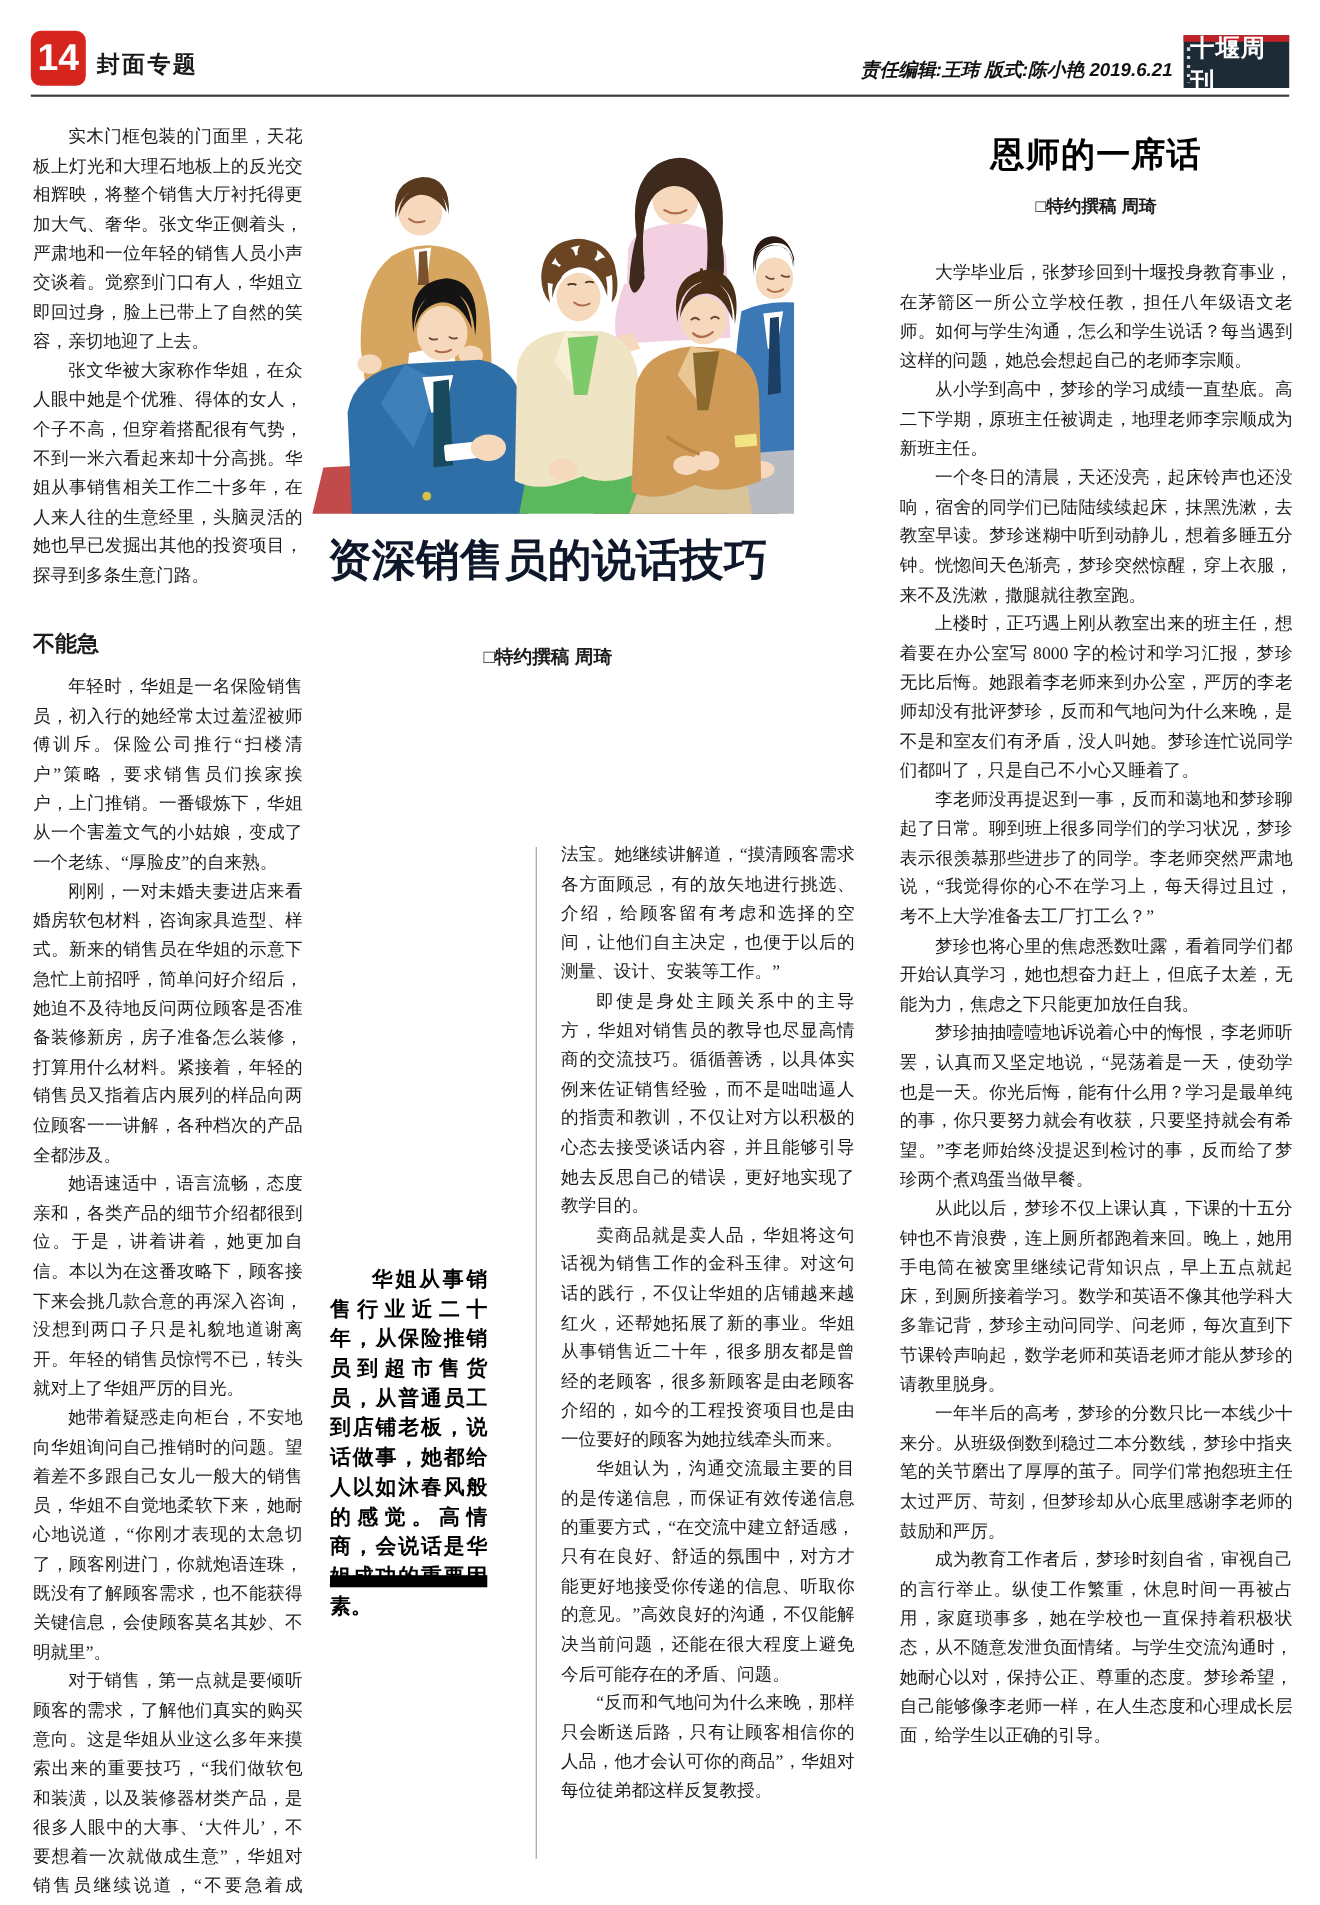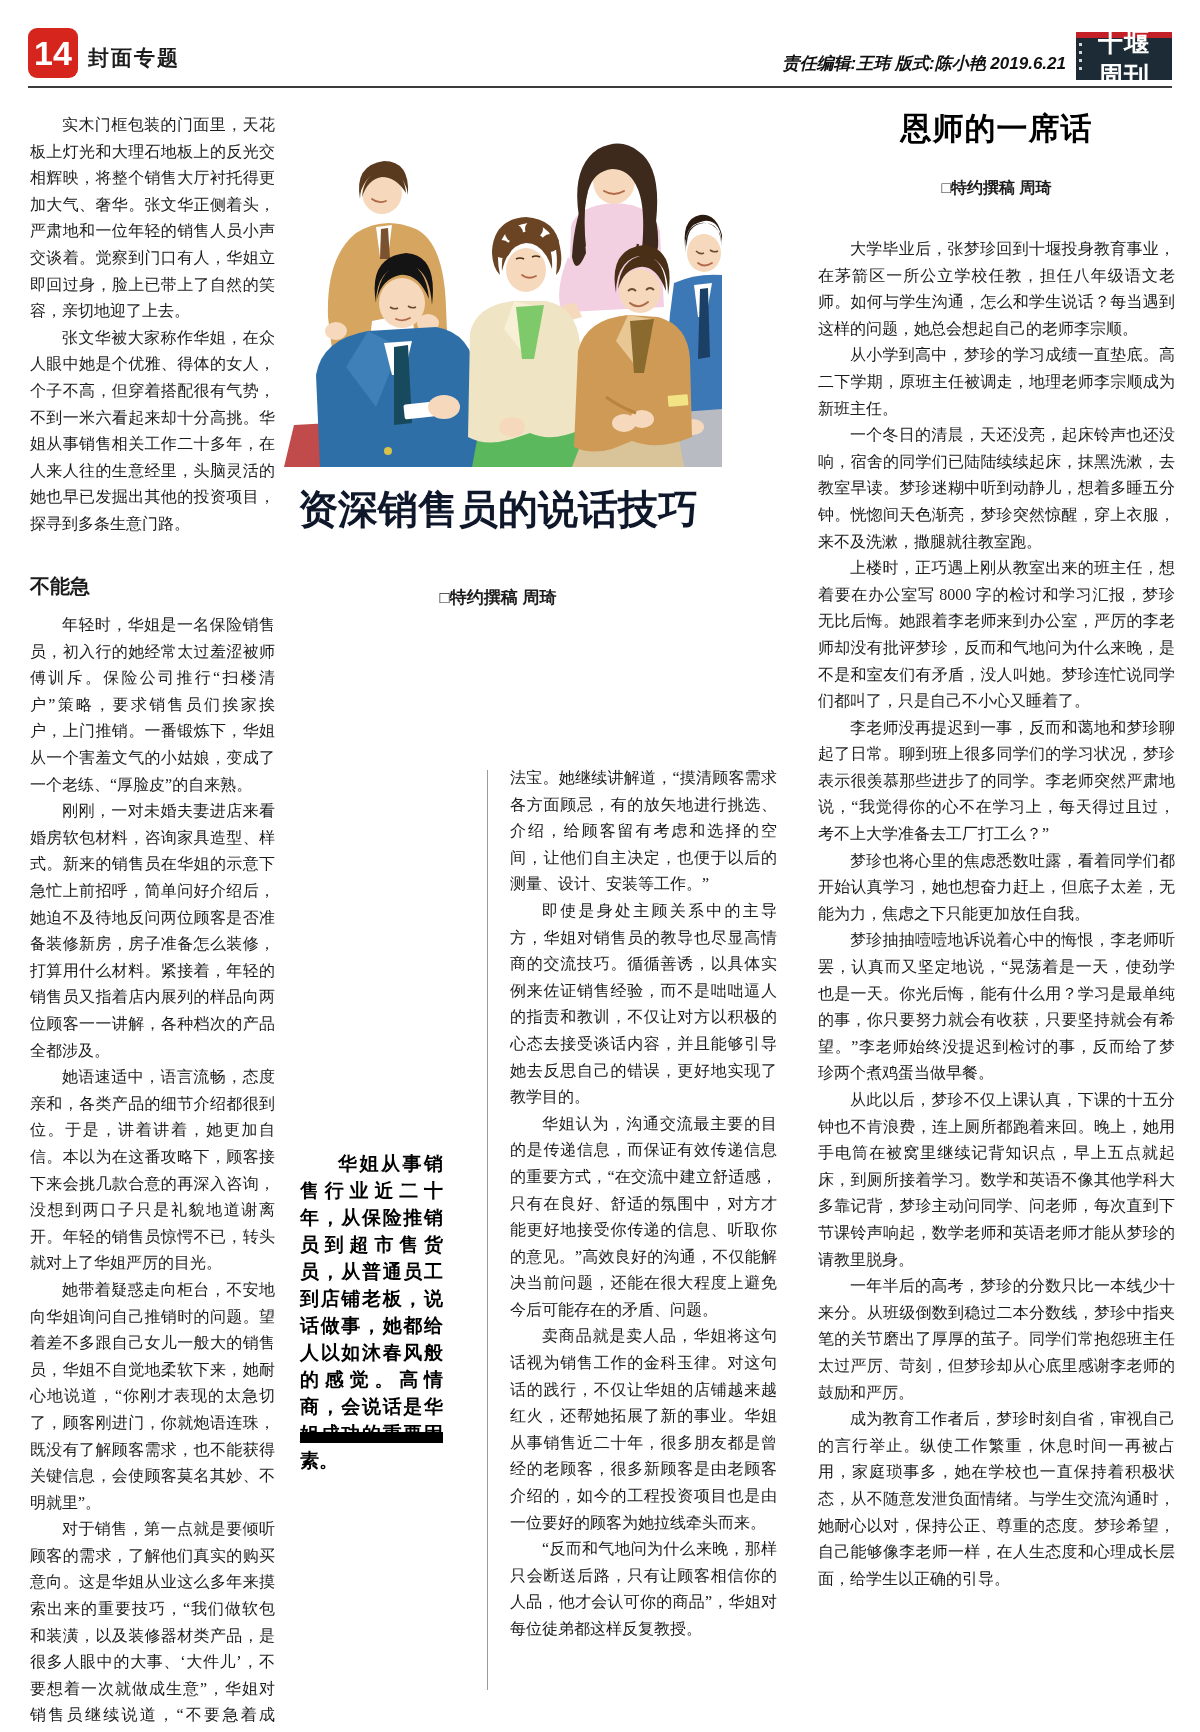--- a/index.html
+++ b/index.html
@@ -25,22 +25,22 @@
     position:absolute; right:134px; top:52px;
     font-family:"Liberation Sans","DejaVu Sans",sans-serif;
     font-size:17px; font-style:italic; font-weight:bold; color:#111;
   }
   .masthead {
     position:absolute; right:28px; top:32px; width:96px; height:48px;
     background:#1d2b36; border-top:6px solid #c32127;
     display:flex; align-items:center; justify-content:center;
   }
   .masthead-text {
-    color:#fff; font-size:25px; font-weight:bold; letter-spacing:1px;
-    font-family:"Liberation Serif","DejaVu Serif",serif; margin-left:22px;
+    color:#fff; font-size:22px; font-weight:bold; letter-spacing:1px;
+    font-family:"Liberation Serif","DejaVu Serif",serif; margin-left:6px;
   }
   .masthead-marks {
     position:absolute; left:3px; top:5px; width:3px; height:32px;
     background:repeating-linear-gradient(#ffffffcc 0 3px, transparent 3px 8px);
   }
   .header-rule {
     position:absolute; left:28px; right:28px; top:86px; height:2px; background:#3c3c3c;
   }
   
   .body-col { position:absolute; font-size:16px; line-height:26.6px; text-align:justify; }
@@ -59,21 +59,21 @@
     position:absolute; left:298px; top:482px; width:430px;
     font-size:40px; font-weight:bold; letter-spacing:0px; color:#0f172a;
   }
   .main-byline {
     position:absolute; left:298px; top:586px; width:400px; text-align:center;
     font-family:"Liberation Sans","DejaVu Sans",sans-serif;
     font-size:17px; font-weight:bold;
   }
   
   .side-title {
-    position:absolute; left:818px; top:108px; width:357px; text-align:center;
+    position:absolute; left:818px; top:120px; width:357px; text-align:center;
     font-size:31px; font-weight:bold; color:#000; letter-spacing:1px;
   }
   .side-byline {
     position:absolute; left:818px; top:178px; width:357px; text-align:center;
     font-family:"Liberation Sans","DejaVu Sans",sans-serif;
     font-size:16px; font-weight:bold;
   }
   
   .pull-quote {
     position:absolute; left:300px; top:1150px; width:143px;
@@ -207,22 +207,22 @@
       <p>年轻时，华姐是一名保险销售员，初入行的她经常太过羞涩被师傅训斥。保险公司推行“扫楼清户”策略，要求销售员们挨家挨户，上门推销。一番锻炼下，华姐从一个害羞文气的小姑娘，变成了一个老练、“厚脸皮”的自来熟。</p>
       <p>刚刚，一对未婚夫妻进店来看婚房软包材料，咨询家具造型、样式。新来的销售员在华姐的示意下急忙上前招呼，简单问好介绍后，她迫不及待地反问两位顾客是否准备装修新房，房子准备怎么装修，打算用什么材料。紧接着，年轻的销售员又指着店内展列的样品向两位顾客一一讲解，各种档次的产品全都涉及。</p>
       <p>她语速适中，语言流畅，态度亲和，各类产品的细节介绍都很到位。于是，讲着讲着，她更加自信。本以为在这番攻略下，顾客接下来会挑几款合意的再深入咨询，没想到两口子只是礼貌地道谢离开。年轻的销售员惊愕不已，转头就对上了华姐严厉的目光。</p>
       <p>她带着疑惑走向柜台，不安地向华姐询问自己推销时的问题。望着差不多跟自己女儿一般大的销售员，华姐不自觉地柔软下来，她耐心地说道，“你刚才表现的太急切了，顾客刚进门，你就炮语连珠，既没有了解顾客需求，也不能获得关键信息，会使顾客莫名其妙、不明就里”。</p>
       <p>对于销售，第一点就是要倾听顾客的需求，了解他们真实的购买意向。这是华姐从业这么多年来摸索出来的重要技巧，“我们做软包和装潢，以及装修器材类产品，是很多人眼中的大事、‘大件儿’，不要想着一次就做成生意”，华姐对销售员继续说道，“不要急着成单，越是着急地介绍、推销，越会让顾客觉得你有‘忽悠’、‘欺瞒’的嫌疑”。</p>
     </div>
   <div class="mid-divider"></div>
   <div class="body-col col-mid">
       <p class="cont">法宝。她继续讲解道，“摸清顾客需求各方面顾忌，有的放矢地进行挑选、介绍，给顾客留有考虑和选择的空间，让他们自主决定，也便于以后的测量、设计、安装等工作。”</p>
       <p>即使是身处主顾关系中的主导方，华姐对销售员的教导也尽显高情商的交流技巧。循循善诱，以具体实例来佐证销售经验，而不是咄咄逼人的指责和教训，不仅让对方以积极的心态去接受谈话内容，并且能够引导她去反思自己的错误，更好地实现了教学目的。</p>
+      <p>卖商品就是卖人品，华姐将这句话视为销售工作的金科玉律。对这句话的践行，不仅让华姐的店铺越来越红火，还帮她拓展了新的事业。华姐从事销售近二十年，很多朋友都是曾经的老顾客，很多新顾客是由老顾客介绍的，如今的工程投资项目也是由一位要好的顾客为她拉线牵头而来。</p>
       <p>华姐认为，沟通交流最主要的目的是传递信息，而保证有效传递信息的重要方式，“在交流中建立舒适感，只有在良好、舒适的氛围中，对方才能更好地接受你传递的信息、听取你的意见。”高效良好的沟通，不仅能解决当前问题，还能在很大程度上避免今后可能存在的矛盾、问题。</p>
-      <p>卖商品就是卖人品，华姐将这句话视为销售工作的金科玉律。对这句话的践行，不仅让华姐的店铺越来越红火，还帮她拓展了新的事业。华姐从事销售近二十年，很多朋友都是曾经的老顾客，很多新顾客是由老顾客介绍的，如今的工程投资项目也是由一位要好的顾客为她拉线牵头而来。</p>
       <p>“反而和气地问为什么来晚，那样只会断送后路，只有让顾客相信你的人品，他才会认可你的商品”，华姐对每位徒弟都这样反复教授。</p>
     </div>
 
   <div class="pull-quote">华姐从事销售行业近二十年，从保险推销员到超市售货员，从普通员工到店铺老板，说话做事，她都给人以如沐春风般的感觉。高情商，会说话是华姐成功的重要因素。</div>
   <div class="pull-quote-bar"></div>
 
   <div class="side-title">恩师的一席话</div>
   <div class="side-byline">□特约撰稿  周琦</div>
   <div class="body-col col-right">
       <p>大学毕业后，张梦珍回到十堰投身教育事业，在茅箭区一所公立学校任教，担任八年级语文老师。如何与学生沟通，怎么和学生说话？每当遇到这样的问题，她总会想起自己的老师李宗顺。</p>

